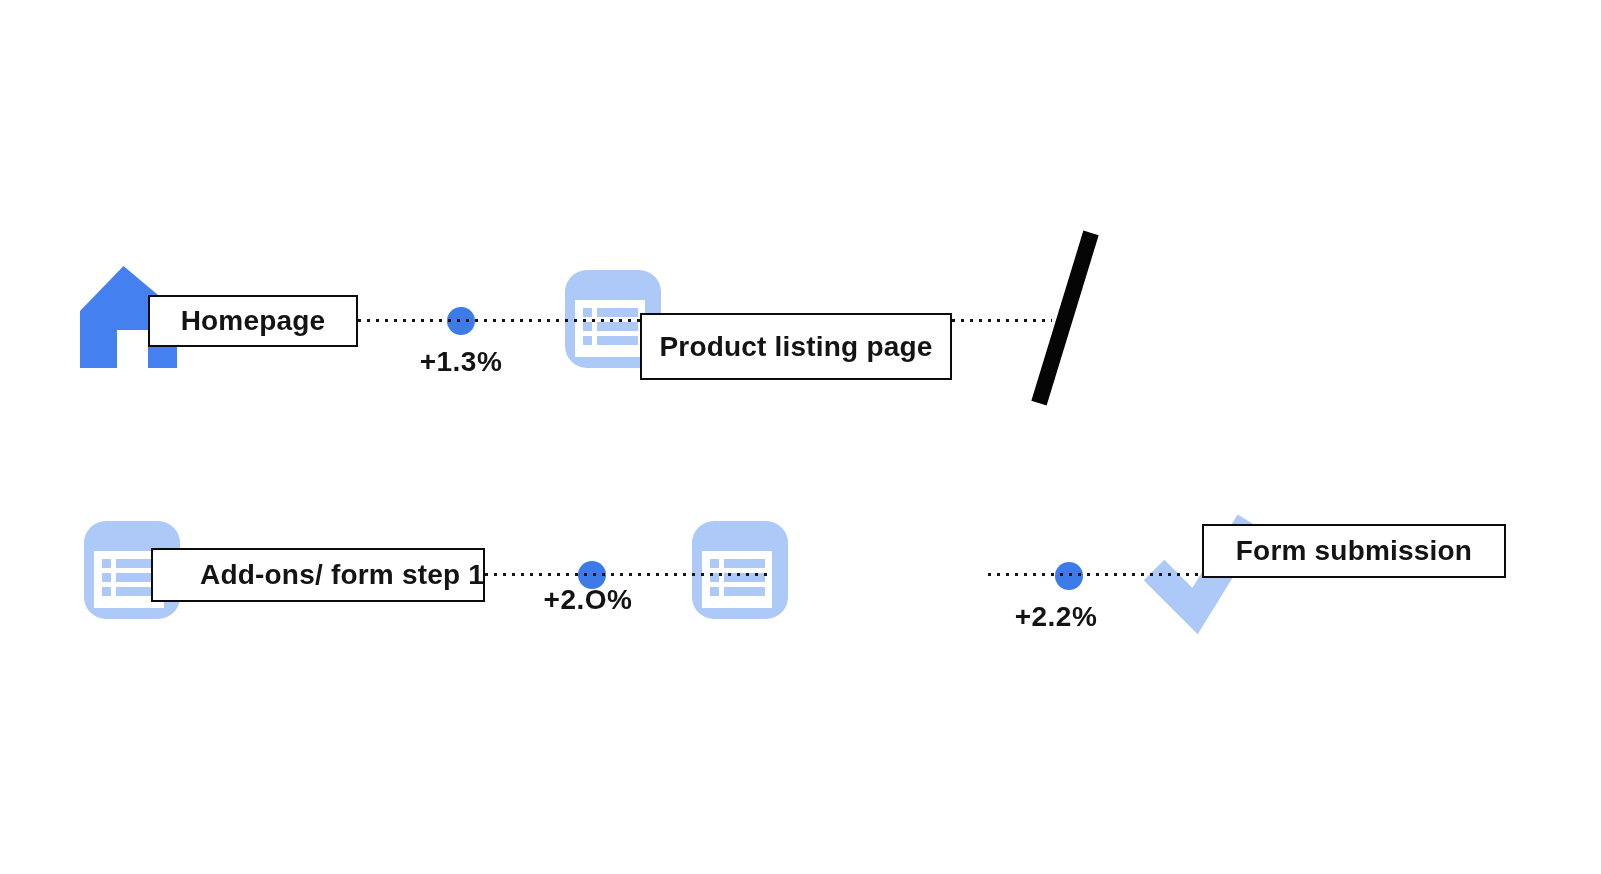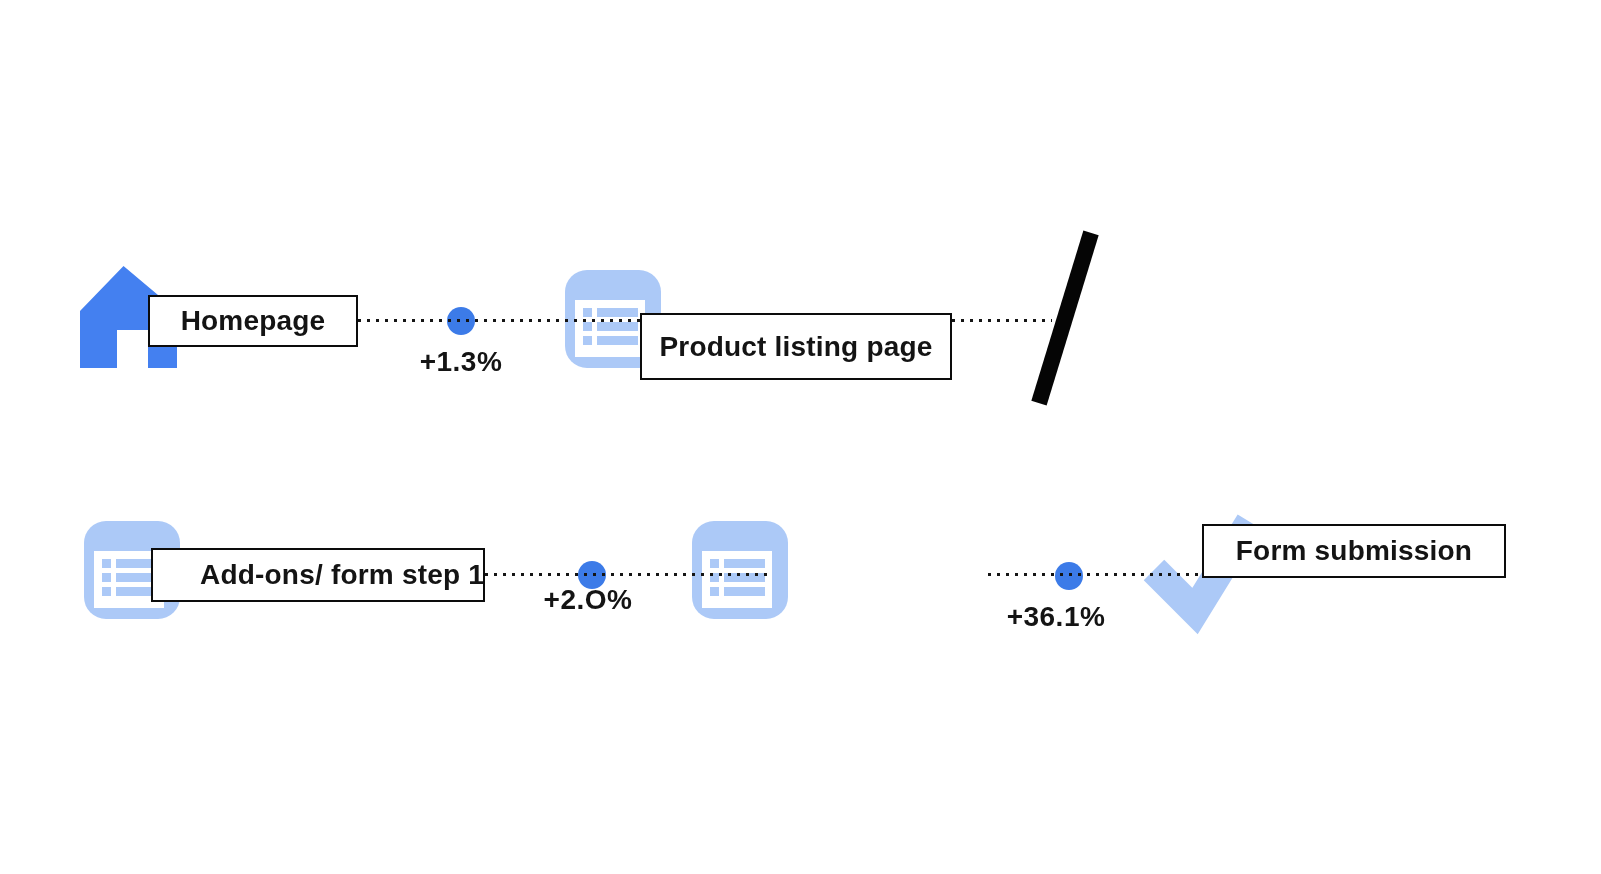--- a/index.html
+++ b/index.html
@@ -118,21 +118,21 @@
     <rect x="32" y="38" width="41" height="9" style="fill:var(--light-blue,#ACC9F7);"></rect>
     <rect x="18" y="52" width="9" height="9" style="fill:var(--light-blue,#ACC9F7);"></rect>
     <rect x="32" y="52" width="41" height="9" style="fill:var(--light-blue,#ACC9F7);"></rect>
     <rect x="18" y="66" width="9" height="9" style="fill:var(--light-blue,#ACC9F7);"></rect>
     <rect x="32" y="66" width="41" height="9" style="fill:var(--light-blue,#ACC9F7);"></rect>
   </svg>
 
 
   <div class="dot" style="left:1055px;top:562px;"></div>
   <div class="dotline" style="left:988px;top:573px;width:214px;"></div>
-  <div class="delta" style="left:1056px;top:601px;">+36.1%</div>
+  <div class="delta" style="left:1056px;top:601px;">+2.2%</div>
 
   <svg class="icon" style="left:1138px;top:506px;overflow:visible;" width="124" height="126" viewBox="0 0 124 126">
     <polyline points="16,64 57,105 112,16" fill="none" style="stroke:var(--light-blue,#ACC9F7);" stroke-width="29" stroke-linecap="butt" stroke-linejoin="miter"></polyline>
   </svg>
 
   <div class="node-box" style="left:1202px;top:524px;width:304px;height:54px;">
     <span>Form submission</span>
   </div>
 
 </div>

